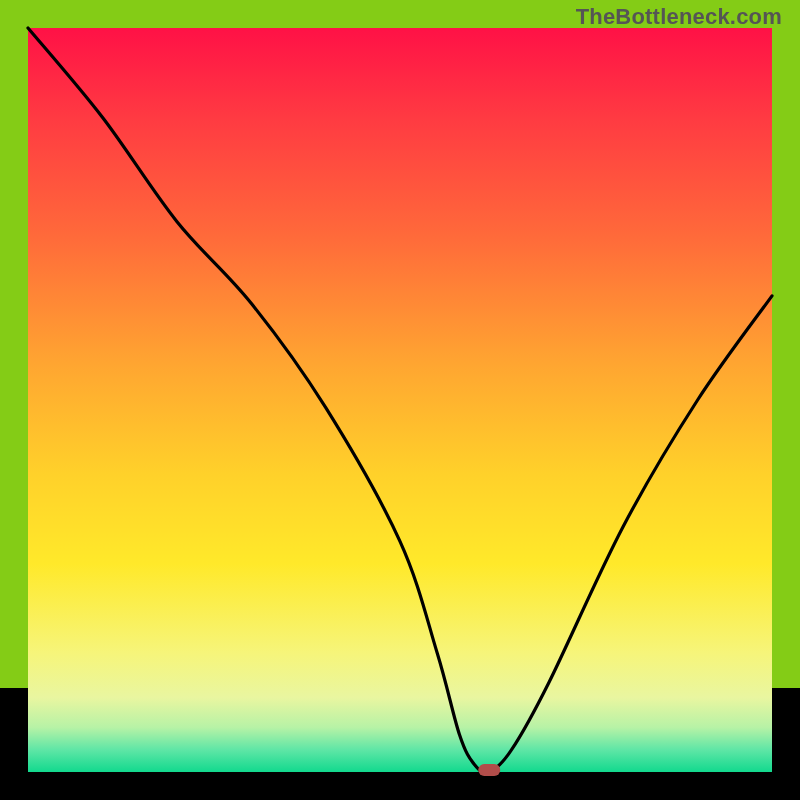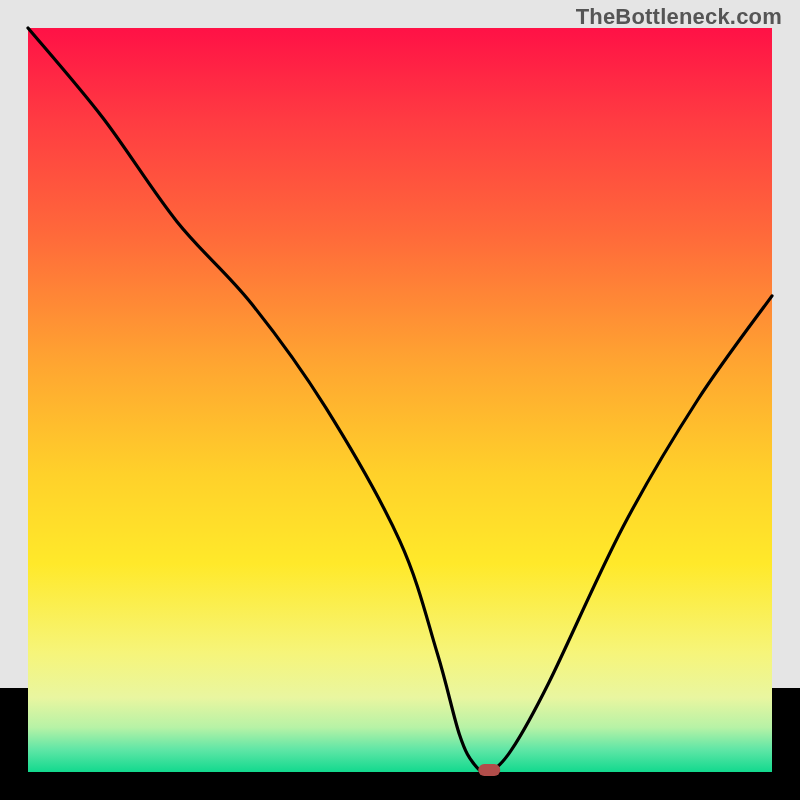--- a/index.html
+++ b/index.html
@@ -8,21 +8,21 @@
     width: 800px;
     height: 800px;
     background: #000;
     font-family: Arial, Helvetica, sans-serif;
     overflow: hidden;
   }
   .frame {
     position: relative;
     width: 800px;
     height: 688px;
-    background: #e5e5e5;
+    background: #84cc16;
   }
   .watermark {
     position: absolute;
     top: 4px;
     right: 18px;
     color: #555;
     font-size: 22px;
     font-weight: 600;
     letter-spacing: 0.2px;
     z-index: 5;

